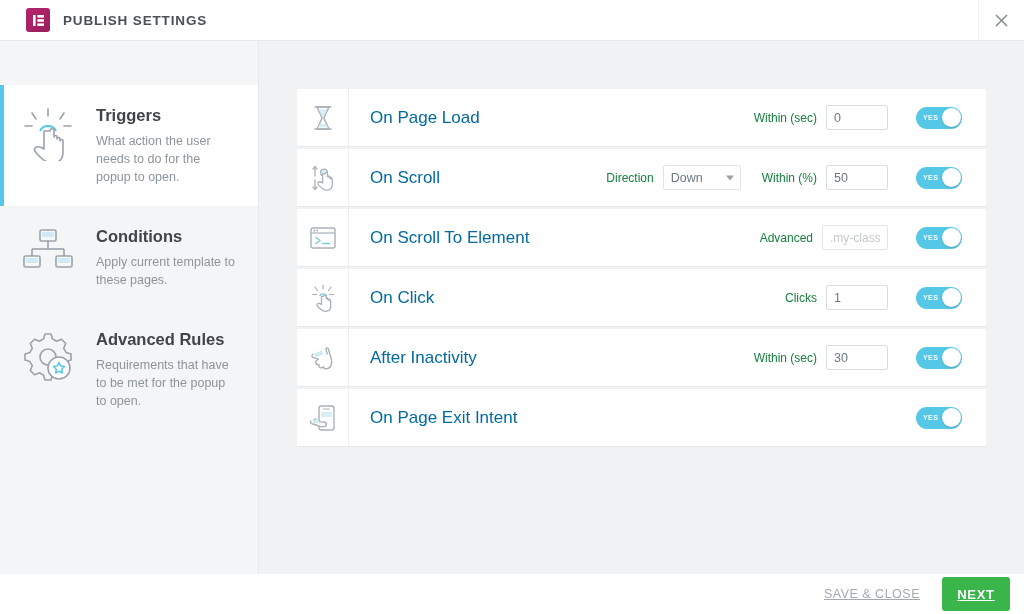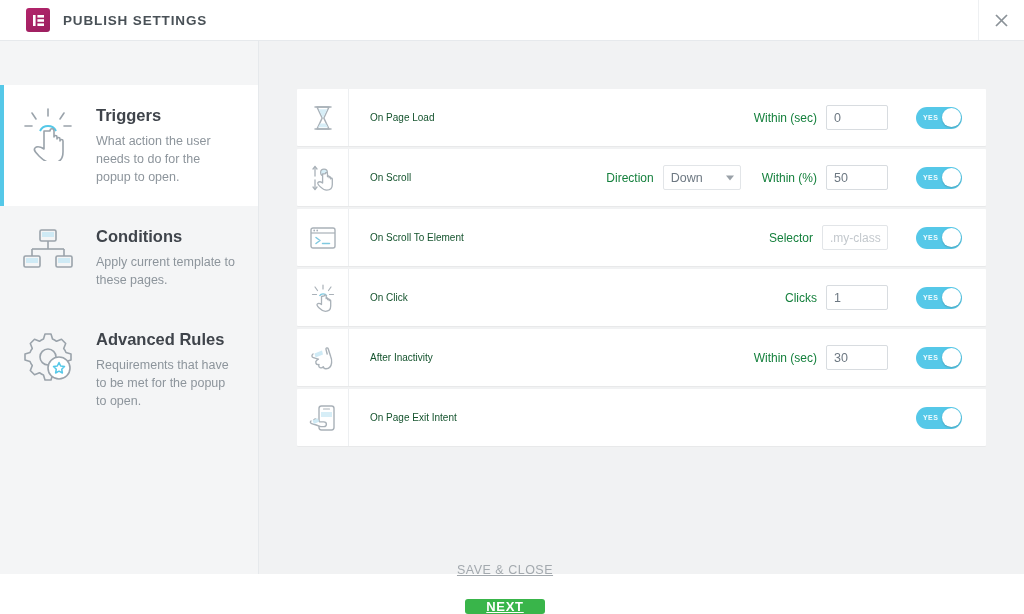--- a/index.html
+++ b/index.html
@@ -170,22 +170,22 @@
     justify-content: center;
     border-right: 1px solid #edeff1;
   }
   .row-icon svg { display: block; }
 
   .row-label {
     flex: 1;
     display: flex;
     align-items: center;
     padding-left: 21px;
-    font-size: 10px;
-    color: #14532d;
+    font-size: 17px;
+    color: #0369a1;
     white-space: nowrap;
   }
 
   .row-controls {
     display: flex;
     align-items: center;
     gap: 9px;
     padding-right: 4px;
   }
 
@@ -291,34 +291,33 @@
     height: 40px;
     min-height: 40px;
     background: #ffffff;
     display: flex;
     align-items: center;
     justify-content: flex-end;
     padding-right: 14px;
     gap: 22px;
     position: relative;
     z-index: 4;
-    flex-direction: column;
   }
 
   .save-link {
     font-size: 12.5px;
     letter-spacing: 0.5px;
     color: #a3a9ae;
     text-decoration: underline;
     cursor: pointer;
     white-space: nowrap;
   }
 
   .next-btn {
-    width: 80px;
+    width: 68px;
     height: 34px;
     background: #39b54a;
     border: none;
     border-radius: 3px;
     color: #ffffff;
     font-family: "Liberation Sans", sans-serif;
     font-size: 13px;
     font-weight: bold;
     letter-spacing: 0.7px;
     cursor: pointer;
@@ -477,21 +476,21 @@
               <rect x="1" y="1" width="24" height="20" rx="2" fill="none" stroke="#a9b1b8" stroke-width="1.4"></rect>
               <line x1="1" y1="6" x2="25" y2="6" stroke="#a9b1b8" stroke-width="1.2"></line>
               <circle cx="4.2" cy="3.5" r="0.9" fill="#a9b1b8"></circle>
               <circle cx="7.2" cy="3.5" r="0.9" fill="#a9b1b8"></circle>
               <path d="M6 10.5 L10 13.5 L6 16.5" fill="none" stroke="#7fc9e0" stroke-width="1.5" stroke-linecap="round" stroke-linejoin="round"></path>
               <line x1="12.5" y1="16.5" x2="19.5" y2="16.5" stroke="#7fc9e0" stroke-width="1.5" stroke-linecap="round"></line>
             </svg>
           </div>
           <div class="row-label">On Scroll To Element</div>
           <div class="row-controls">
-            <span class="ctrl-label">Selector</span>
+            <span class="ctrl-label">Advanced</span>
             <input class="text-input" type="text" placeholder=".my-class" style="">
           </div>
           <div class="toggle-cell">
             <div class="toggle">
               <span class="toggle-text">YES</span>
               <span class="toggle-knob"></span>
             </div>
           </div>
         </div>
 

